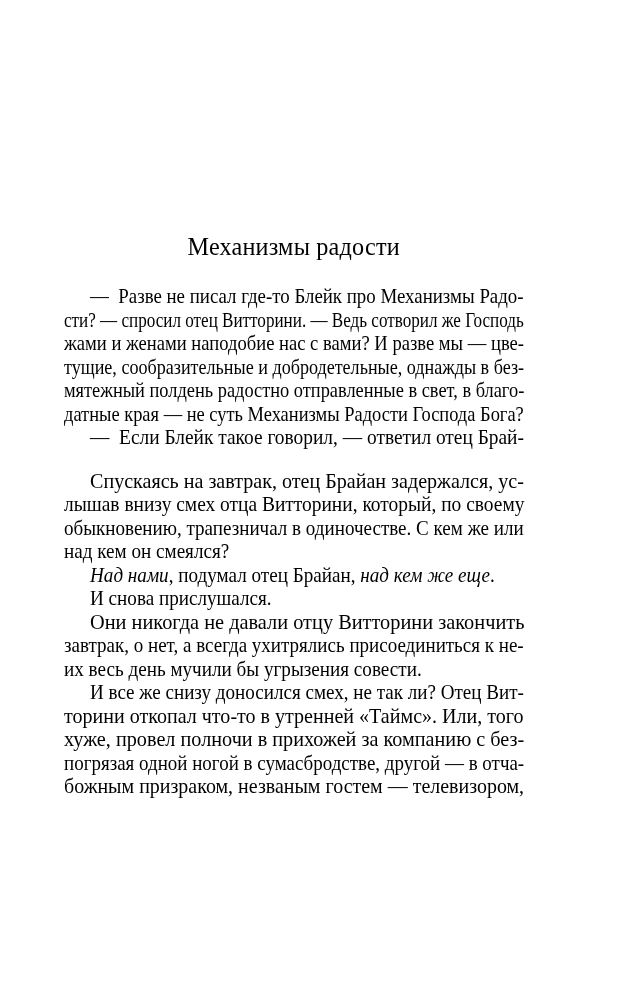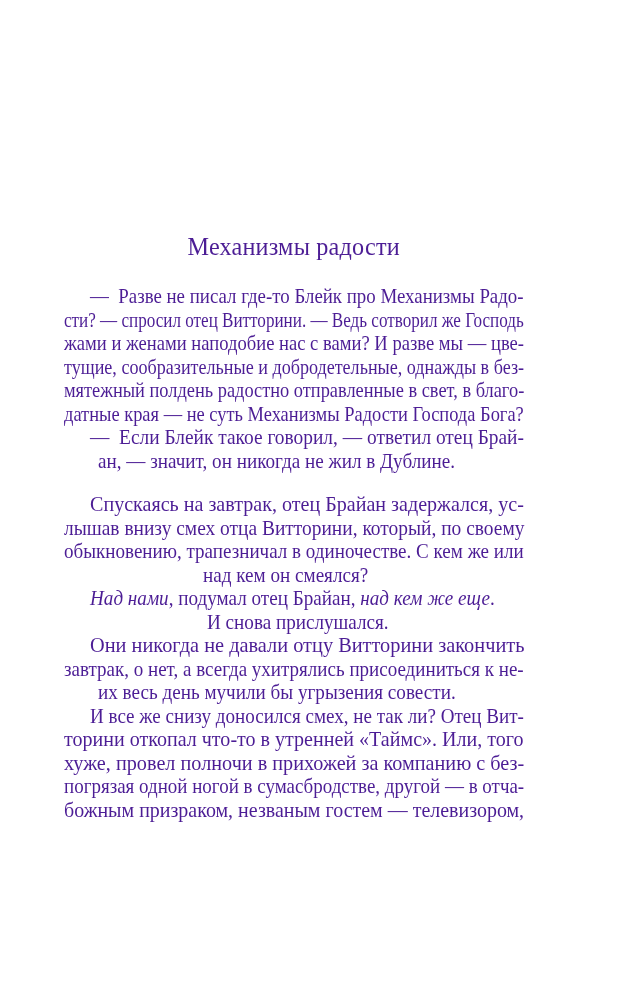--- a/index.html
+++ b/index.html
@@ -3,38 +3,37 @@
 <meta charset="utf-8">
 <style>
   html, body { margin: 0; padding: 0; background: #ffffff; }
   .page {
     position: relative;
     width: 619px;
     height: 1000px;
     background: #ffffff;
     overflow: hidden;
     font-family: "Liberation Serif", "DejaVu Serif", serif;
-    color: #4c1d95;
+    color: #000000;
     -webkit-font-smoothing: antialiased;
   }
   .title {
     margin: 233px 0 0 64px;
     width: 460px;
     font-weight: 400;
     font-size: 25px;
     line-height: 28px;
     text-align: center;
     letter-spacing: 0.2px;
   }
   .title .ln { transform-origin: 50% 0; }
   .text {
     margin: 24px 0 0 64px;
     width: 460px;
     font-size: 21px;
-    text-align: center;
   }
   .para { margin: 0; }
   .para.gap { margin-top: 20px; }
   .line {
     height: 23.5px;
     line-height: 23.5px;
     white-space: pre;
     overflow: visible;
   }
   .line.indent { padding-left: 26px; }
@@ -55,21 +54,20 @@
       <div class="para">
         <div class="line indent"><span class="ln" style="transform: scaleX(0.898551);"><span>— Разве не писал где-то Блейк про Механизмы Радо-</span></span></div>
         <div class="line"><span class="ln" style="transform: scaleX(0.814159);"><span>сти? — спросил отец Витторини. — Ведь сотворил же Господь</span></span></div>
         <div class="line"><span class="ln" style="transform: scaleX(0.884615);"><span>жами и женами наподобие нас с вами? И разве мы — цве-</span></span></div>
         <div class="line"><span class="ln" style="transform: scaleX(0.861423);"><span>тущие, сообразительные и добродетельные, однажды в без-</span></span></div>
         <div class="line"><span class="ln" style="transform: scaleX(0.874525);"><span>мятежный полдень радостно отправленные в свет, в благо-</span></span></div>
         <div class="line"><span class="ln" style="transform: scaleX(0.877863);"><span>датные края — не суть Механизмы Радости Господа Бога?</span></span></div>
       </div>
       <div class="para">
         <div class="line indent"><span class="ln" style="transform: scaleX(0.923404);"><span>— Если Блейк такое говорил, — ответил отец Брай-</span></span></div>
-        <div class="line"><span class="ln" style="transform: scaleX(0.911037);"><span>ан, — значит, он никогда не жил в Дублине.</span></span></div>
       </div>
       <div class="para gap">
         <div class="line indent"><span class="ln" style="transform: scaleX(0.955947);"><span>Спускаясь на завтрак, отец Брайан задержался, ус-</span></span></div>
         <div class="line"><span class="ln" style="transform: scaleX(0.925553);"><span>лышав внизу смех отца Витторини, который, по своему</span></span></div>
         <div class="line"><span class="ln" style="transform: scaleX(0.907298);"><span>обыкновению, трапезничал в одиночестве. С кем же или</span></span></div>
         <div class="line"><span class="ln" style="transform: scaleX(0.911037);"><span>над кем он смеялся?</span></span></div>
       </div>
       <div class="para">
         <div class="line indent"><span class="ln" style="transform: scaleX(0.911037);"><em>Над нами</em><span>, подумал отец Брайан, </span><em>над кем же еще</em><span>.</span></span></div>
       </div>

